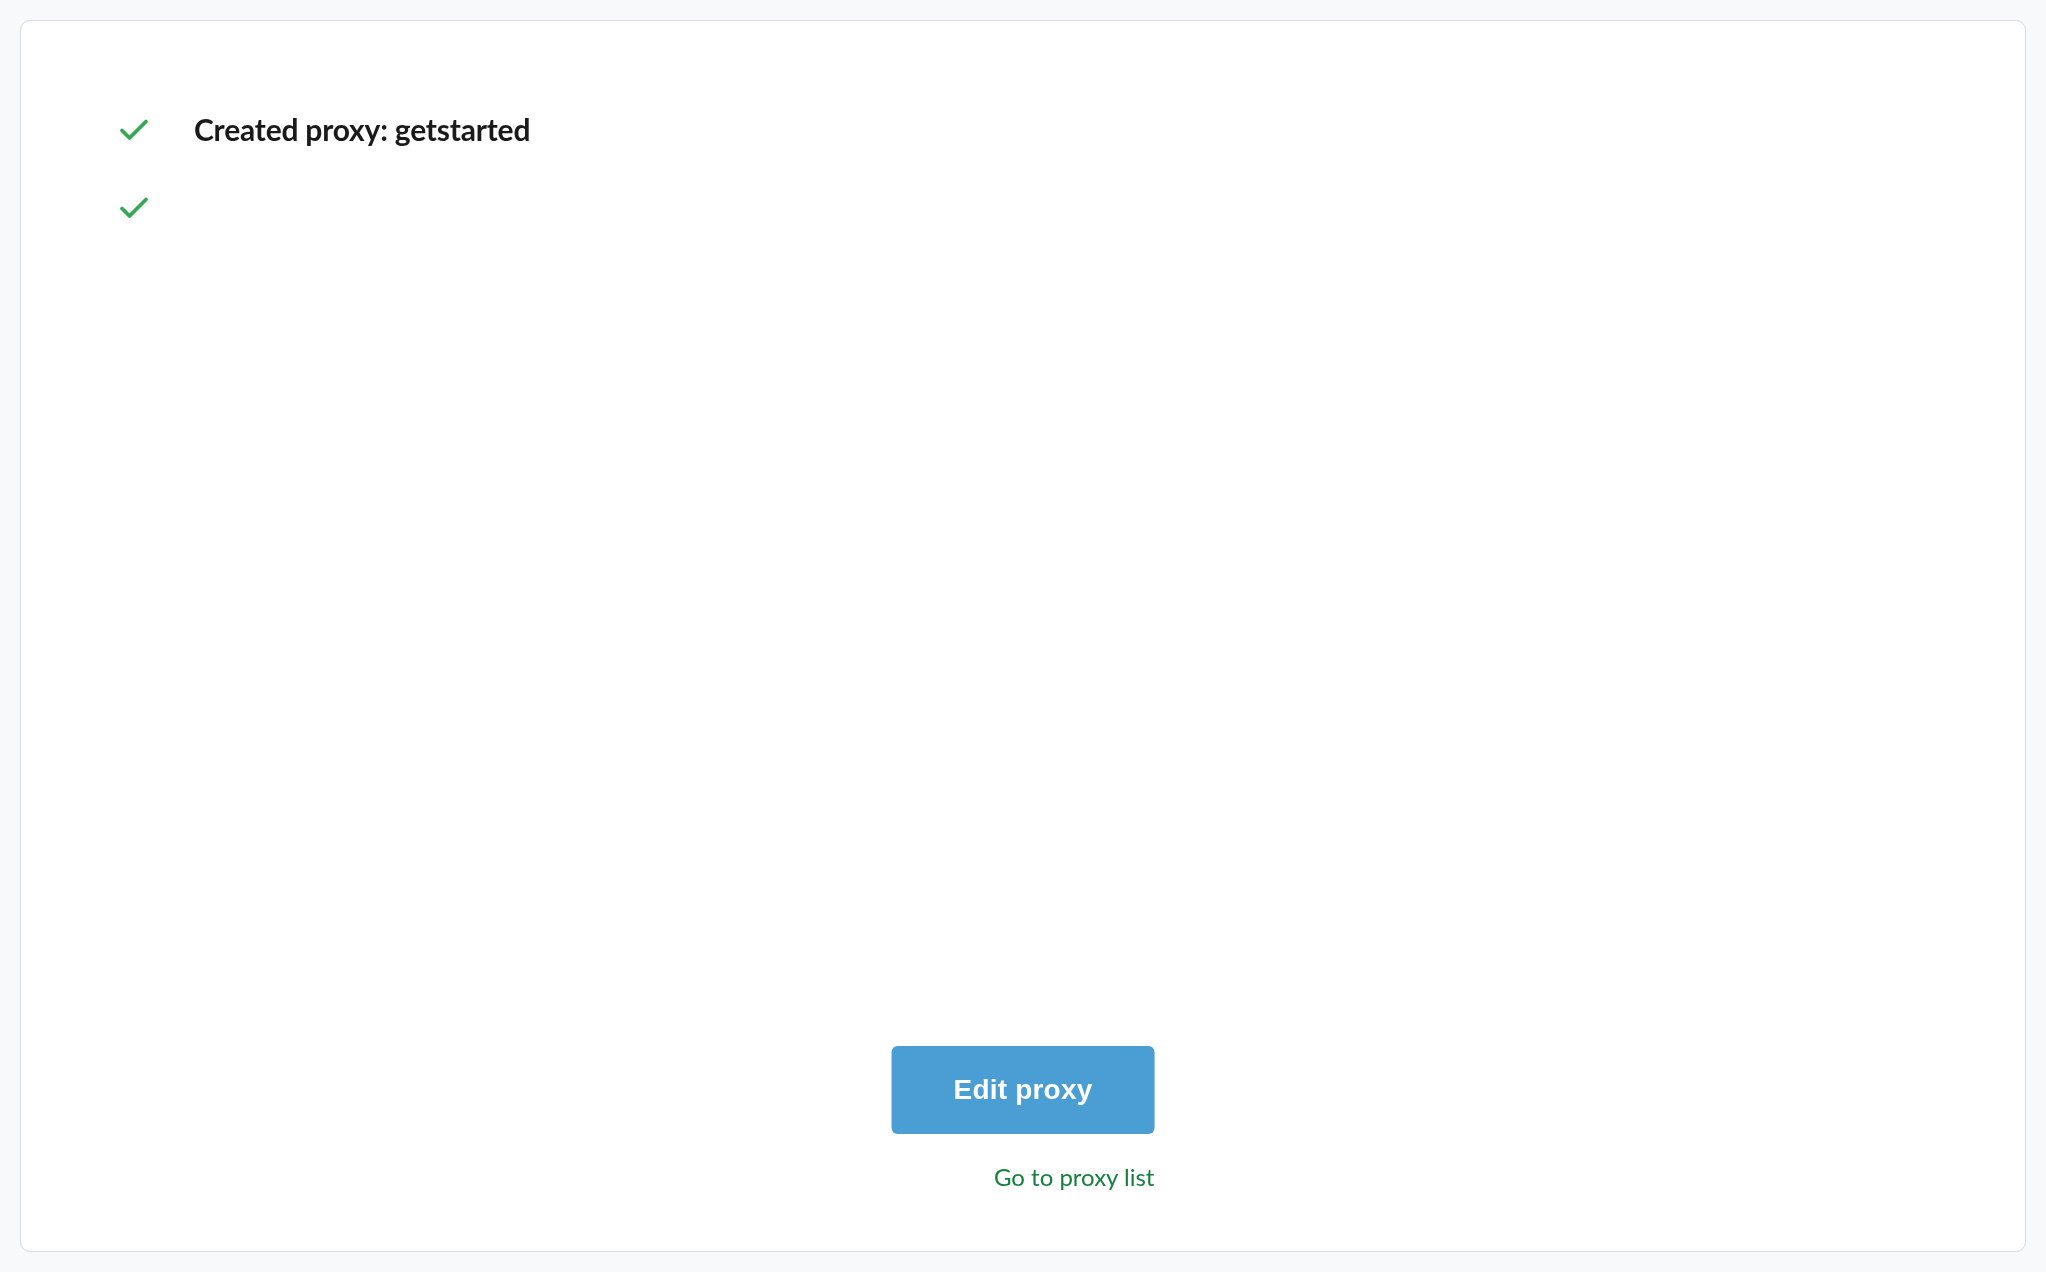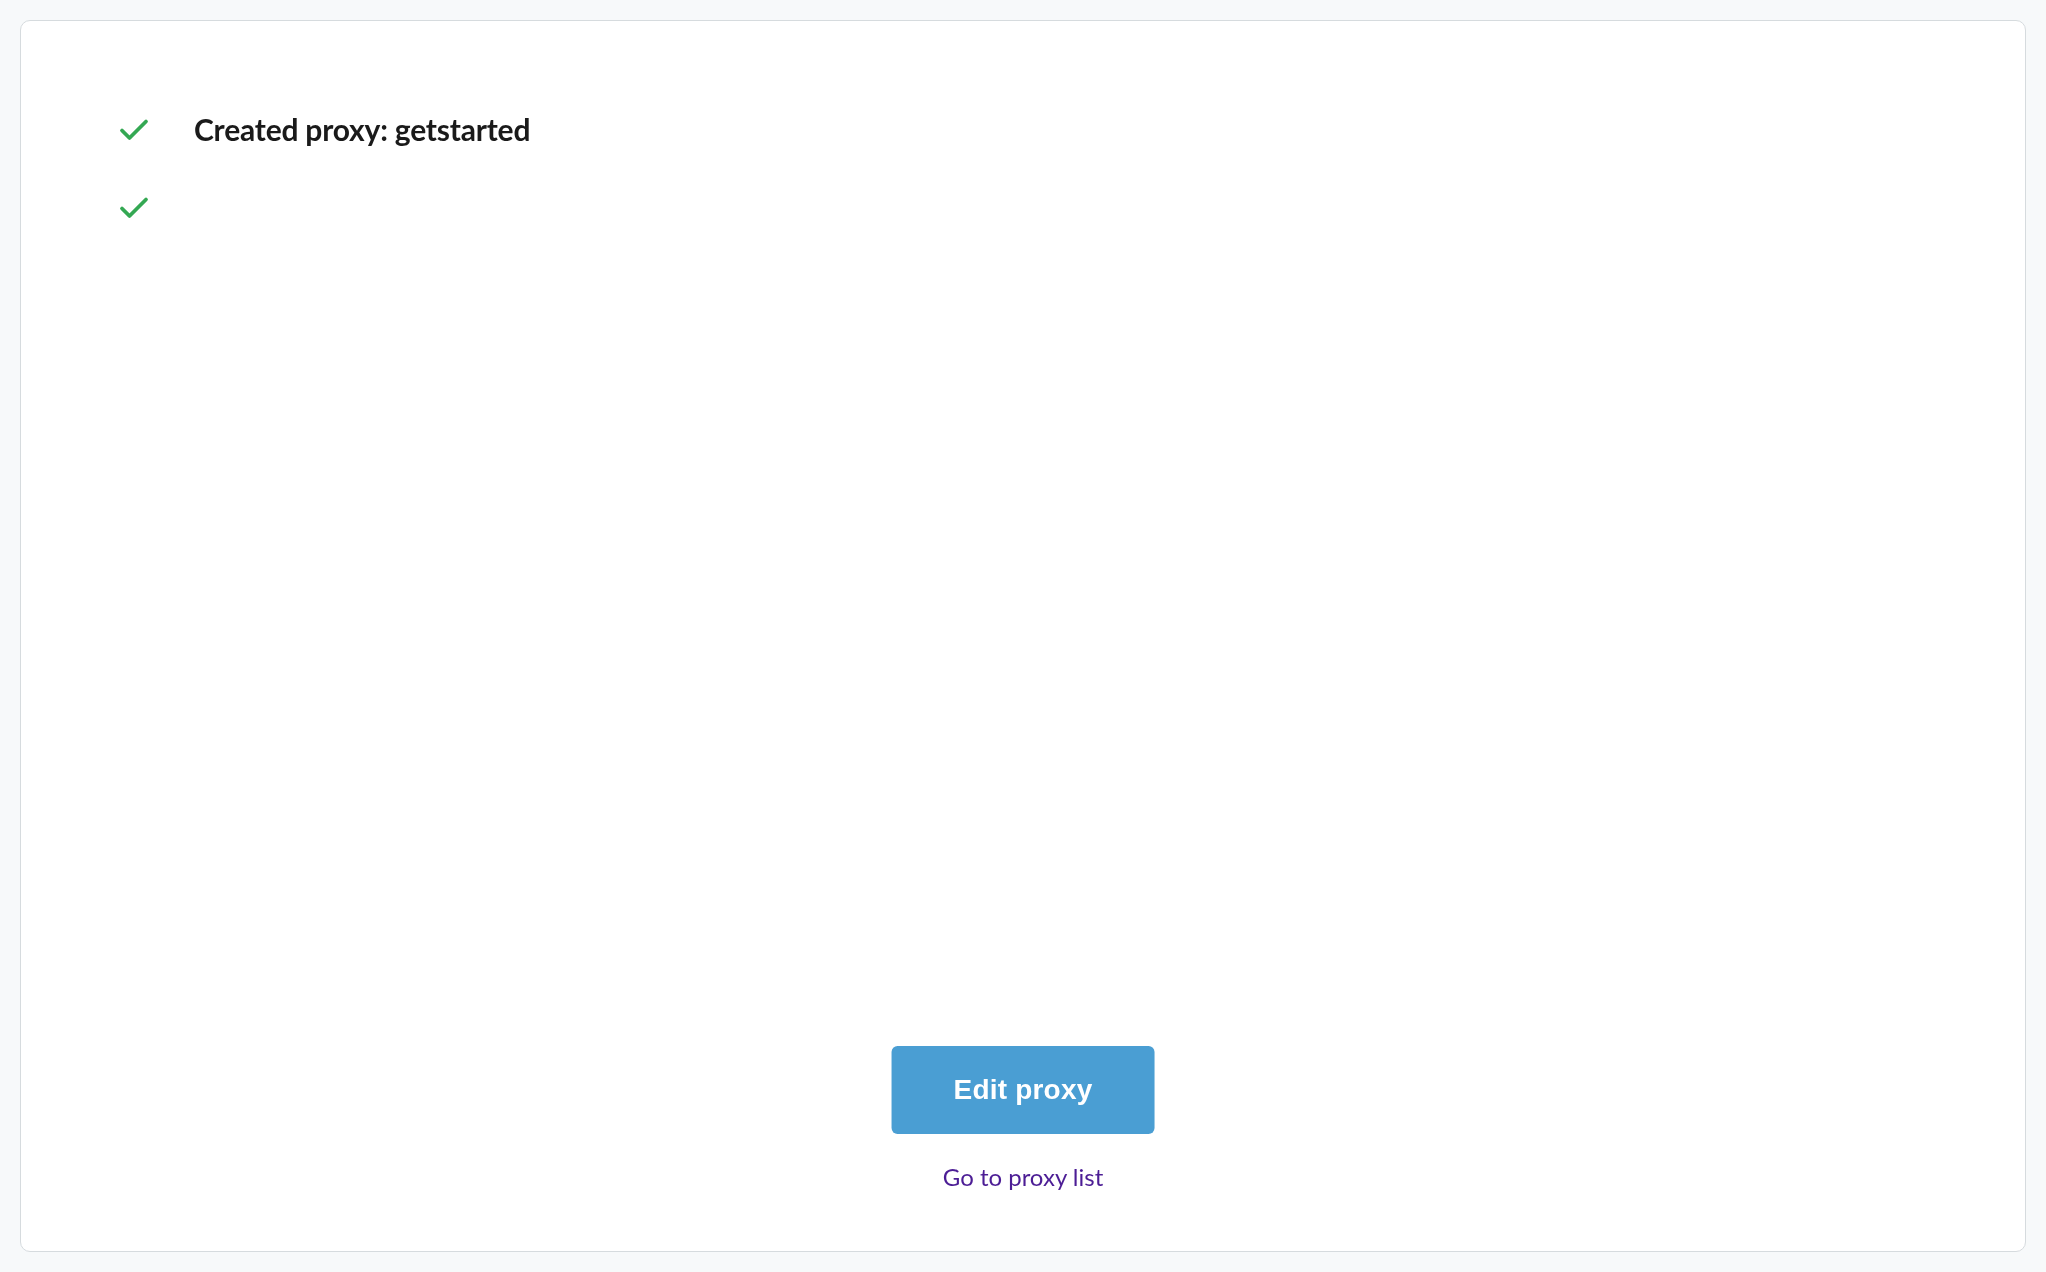--- a/index.html
+++ b/index.html
@@ -65,38 +65,38 @@
       letter-spacing: -0.2px;
     }
     
     .actions {
       position: absolute;
       bottom: 60px;
       left: 50%;
       transform: translateX(-50%);
       display: flex;
       flex-direction: column;
-      align-items: center;
+      align-items: flex-end;
       gap: 28px;
     }
     
     .primary-button {
       background-color: #4a9ed3;
       color: #ffffff;
       border: none;
       border-radius: 6px;
       padding: 28px 62px;
       font-size: 28px;
       font-weight: 600;
       cursor: pointer;
       letter-spacing: 0.2px;
     }
     
     .secondary-link {
-      color: #4c1d95;
+      color: #15803d;
       font-size: 24px;
       text-decoration: none;
       cursor: pointer;
     }
   </style>
 </head>
 <body>
 
 <div class="card">
   <div class="status-list">

